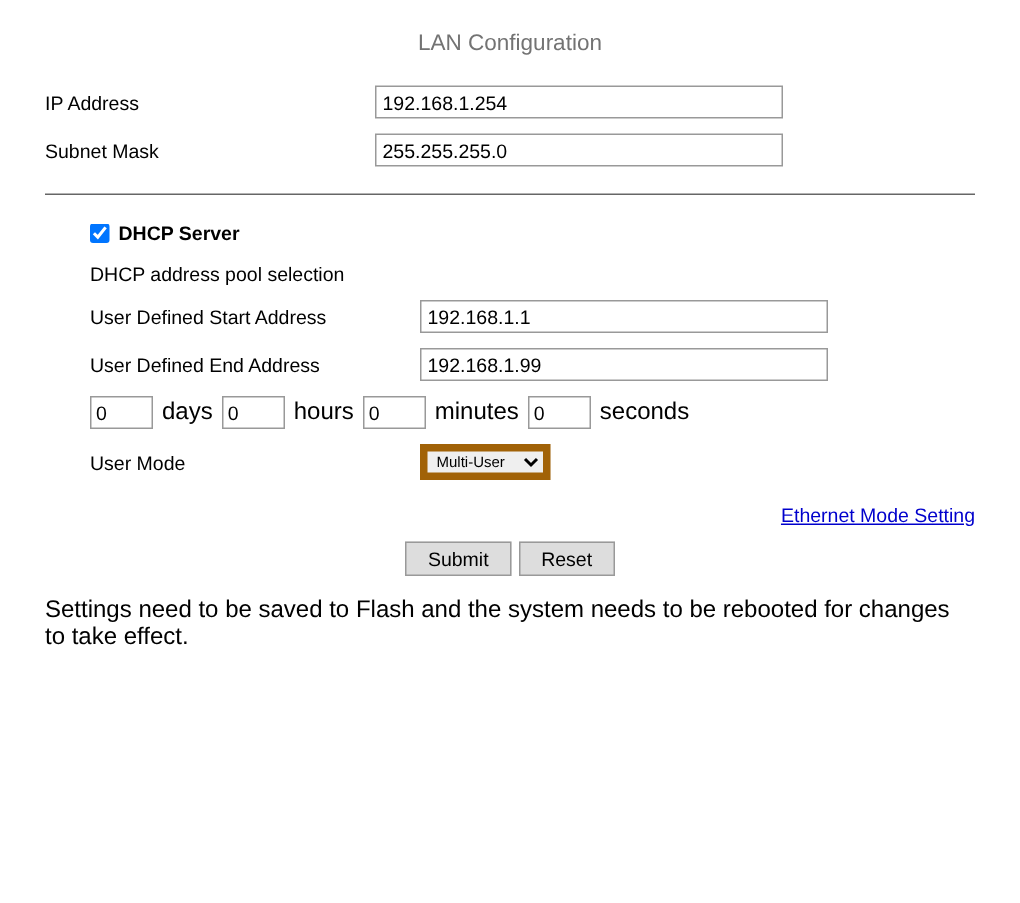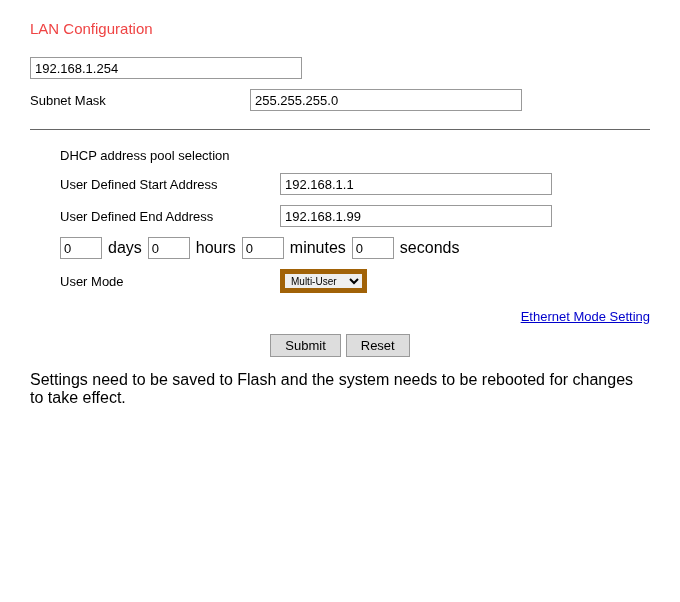--- a/index.html
+++ b/index.html
@@ -5,22 +5,22 @@
     * { box-sizing: border-box; margin: 0; padding: 0; }
     body {
       font-family: Arial, sans-serif;
       font-size: 13px;
       background: #fff;
       color: #000;
       padding: 20px 30px;
       width: 680px;
     }
     .page-title {
-      text-align: left;
-      color: #ef4444;
+      text-align: center;
+      color: #737373;
       font-size: 15px;
       font-weight: normal;
       margin-bottom: 20px;
     }
     .form-section {
       margin-bottom: 16px;
     }
     .form-row {
       display: flex;
       align-items: center;
@@ -128,32 +128,37 @@
       padding-left: 30px;
     }
   </style>
 </head>
 <body>
 
 <h2 class="page-title">LAN Configuration</h2>
 
 <div class="form-section">
   <div class="form-row">
+    <span class="form-label">IP Address</span>
     <input class="form-input" type="text" value="192.168.1.254" style="">
   </div>
   <div class="form-row">
     <span class="form-label">Subnet Mask</span>
     <input class="form-input" type="text" value="255.255.255.0" style="">
   </div>
 </div>
 
 <hr>
 
 <div class="form-section indent">
 
+  <div class="dhcp-header">
+    <input type="checkbox" id="dhcp-checkbox" checked="" style="">
+    <label for="dhcp-checkbox">DHCP Server</label>
+  </div>
 
   <div class="form-row">
     <span class="form-label">DHCP address pool selection</span>
   </div>
 
   <div class="form-row">
     <span class="form-label">User Defined Start Address</span>
     <input class="form-input" type="text" value="192.168.1.1" style="">
   </div>
 

